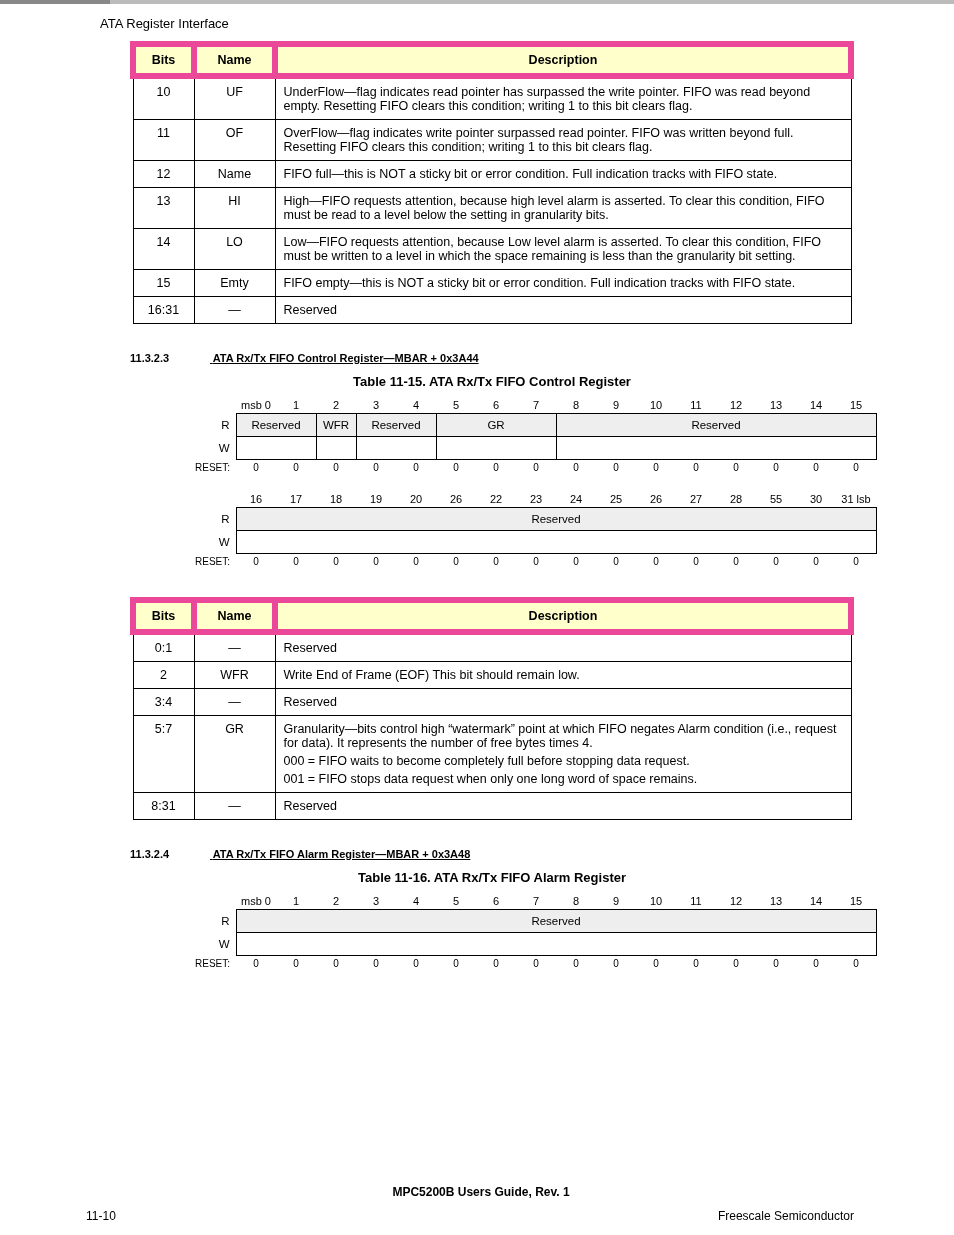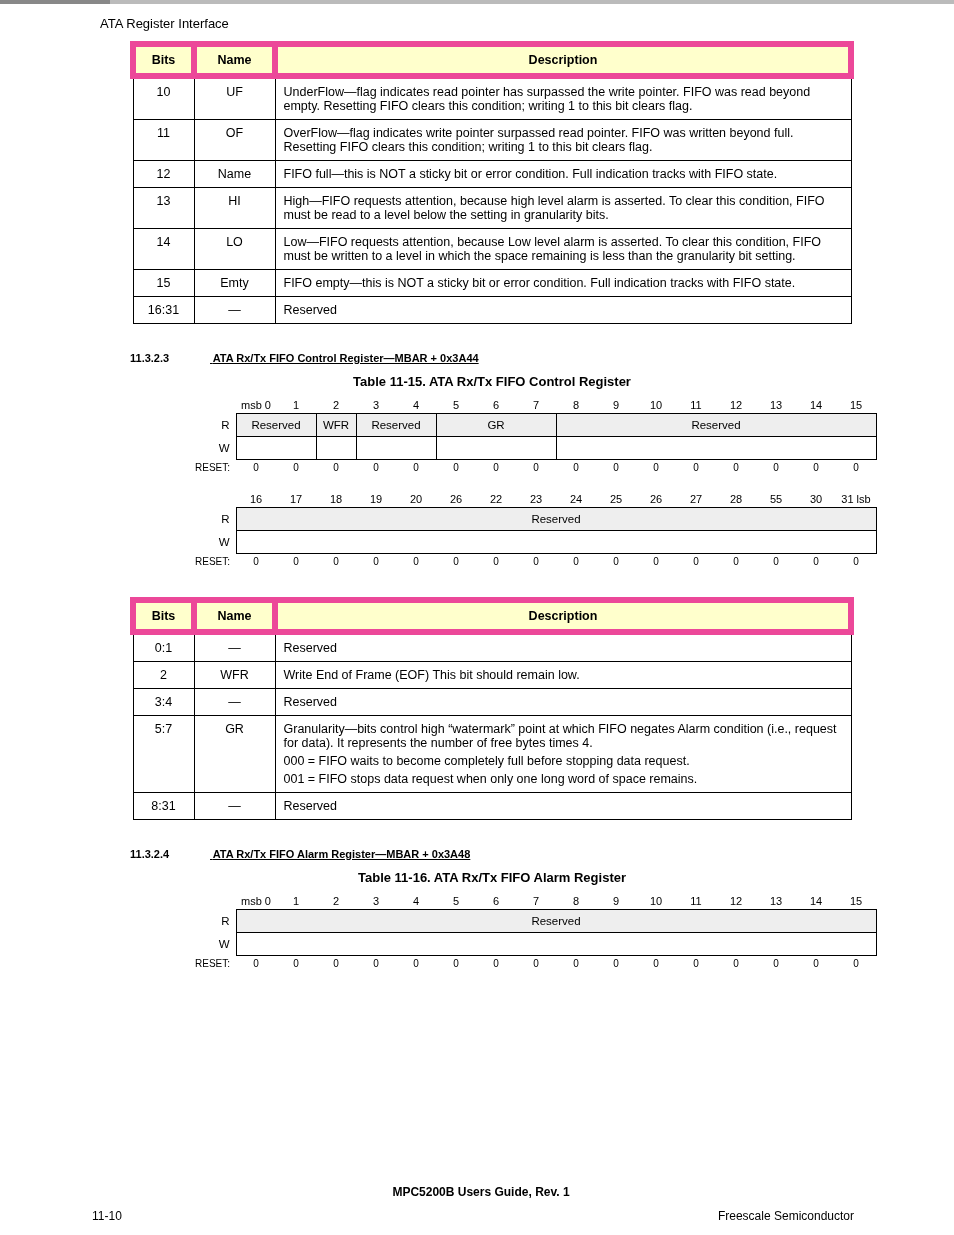--- a/index.html
+++ b/index.html
@@ -107,21 +107,21 @@
     text-align: center;
     font-weight: bold;
     font-size: 12px;
     position: absolute;
     bottom: 36px;
     left: 0; right: 0; padding-left: 8px;
   }
   .page-footer {
     position: absolute;
     bottom: 12px;
-    left: 92px;
+    left: 86px;
     right: 100px;
     display: flex;
     justify-content: space-between;
     font-size: 12px;
   }
   .desc-line { display: block; margin-top: 4px; }
 </style>
 </head>
 <body>
 

